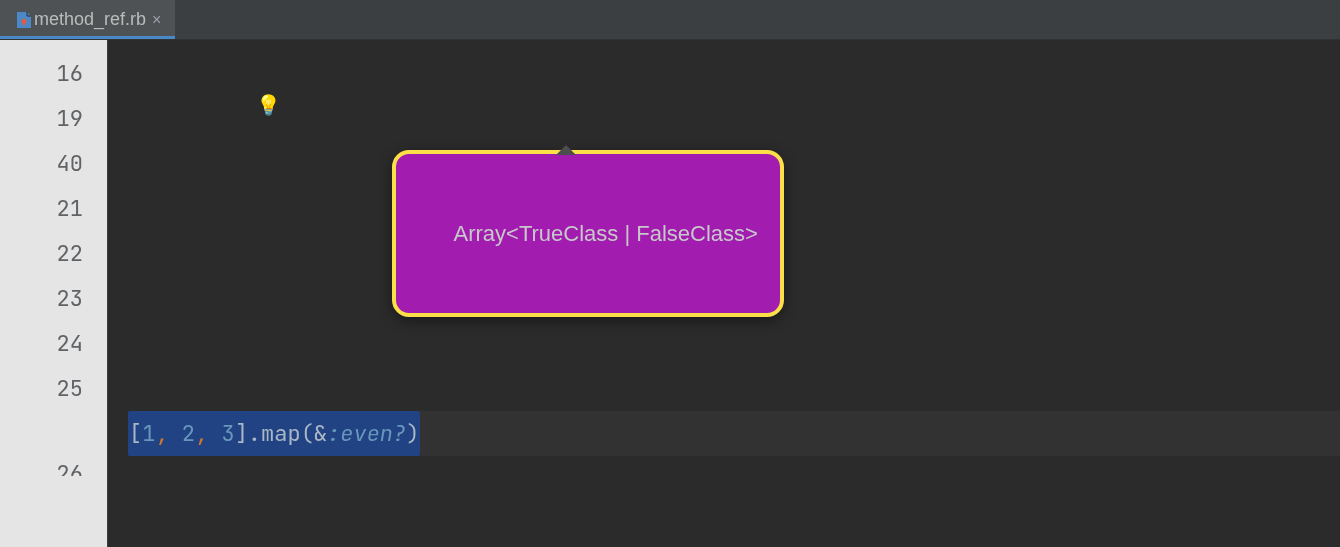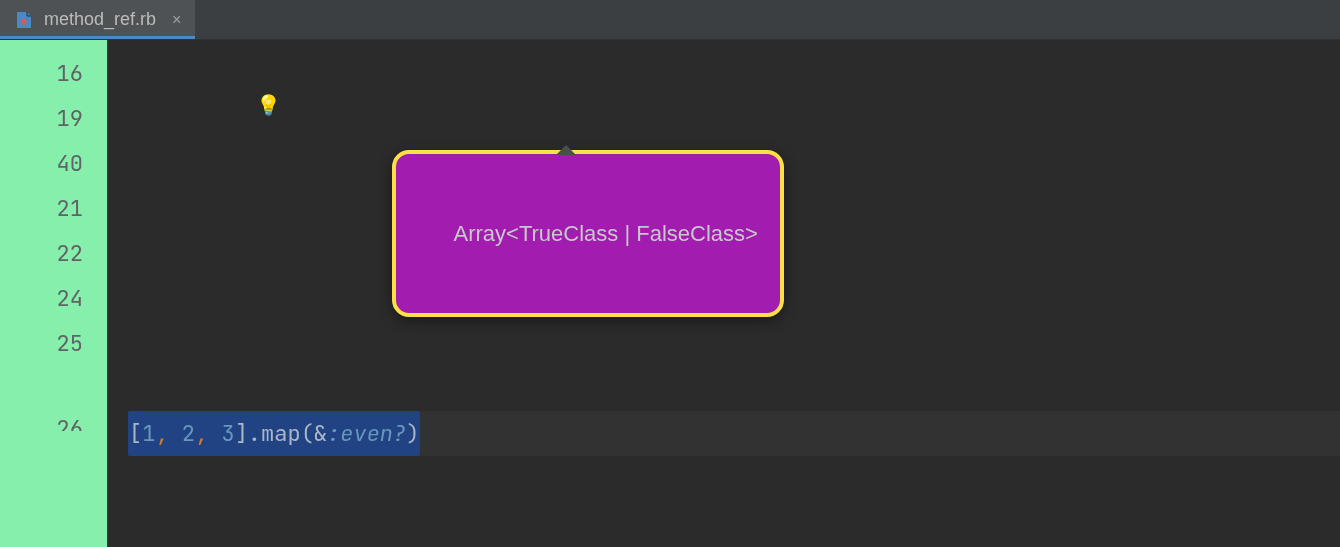--- a/index.html
+++ b/index.html
@@ -17,21 +17,20 @@
   .tabbar {
     height: 40px;
     background: #3c3f41;
     display: flex;
     align-items: stretch;
     border-bottom: 1px solid #323232;
   }
   .tab {
     display: flex;
     align-items: center;
-    gap: 10px;
     padding: 0 14px;
     background: #4e5254;
     color: #bbbbbb;
     font-family: -apple-system, "Segoe UI", Arial, sans-serif;
     font-size: 18px;
     position: relative;
     cursor: pointer;
   }
   .tab.active::after {
     content: "";
@@ -50,21 +49,21 @@
   }
 
   
   .editor {
     display: flex;
     height: calc(547px - 40px);
     position: relative;
   }
   .gutter {
     width: 108px;
-    background: #86efac;
+    background: #e5e5e5;
     color: #606366;
     font-family: "JetBrains Mono","Menlo","Consolas",monospace;
     font-size: 22px;
     text-align: right;
     padding-right: 24px;
     padding-top: 10px;
     line-height: 45px;
     user-select: none;
     border-right: 1px solid #3c3f41;
   }
@@ -155,20 +154,21 @@
 
 <div class="editor">
 
   <div class="gutter">
     <div class="cut-top"><span>15</span></div>
     <div>16</div>
     <div>19</div>
     <div>40</div>
     <div>21</div>
     <div>22</div>
+    <div>23</div>
     <div>24</div>
     <div>25</div>
     <div class="cut-bottom">26</div>
   </div>
 
   <div class="code">
 
     
     <div class="code-line" style="height:23px;margin-top:-22px"></div>
 

